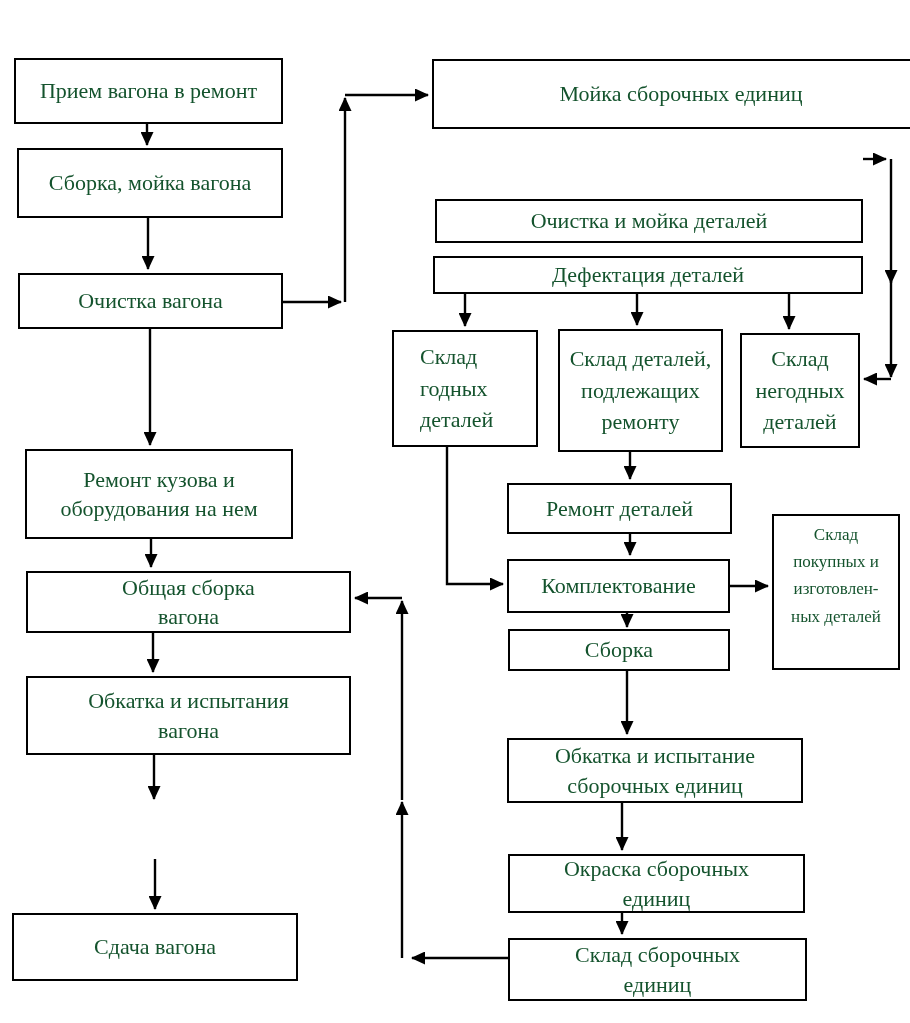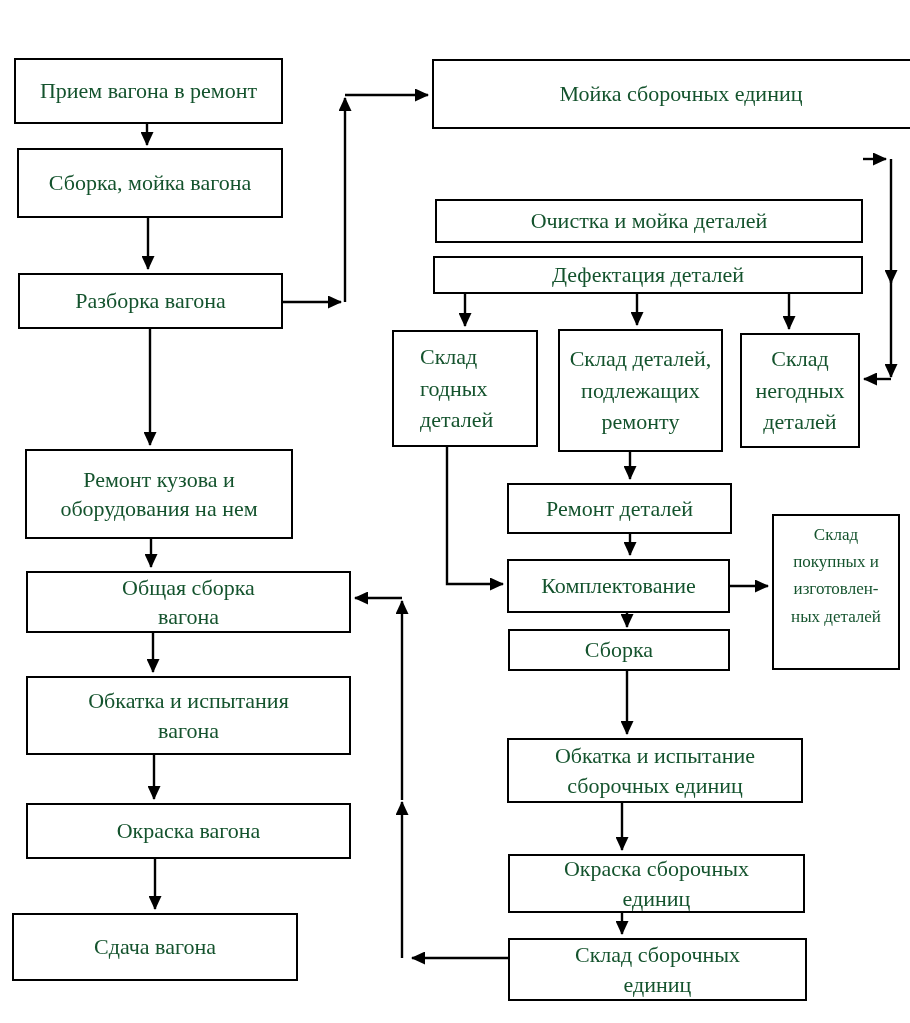--- a/index.html
+++ b/index.html
@@ -94,36 +94,33 @@
     <path d="M402,587 L355,587" marker-end="url(#ah)"></path>
   </svg>
 
   <div class="node" style="left:14px;top:47px;width:269px;height:66px">
     <span class="lbl">Прием вагона в ремонт</span>
   </div>
   <div class="node" style="left:17px;top:137px;width:266px;height:70px">
     <span class="lbl">Сборка, мойка вагона</span>
   </div>
   <div class="node" style="left:18px;top:262px;width:265px;height:56px">
-    <span class="lbl">Разборка вагона</span>
+    <span class="lbl">Очистка вагона</span>
   </div>
   <div class="node" style="left:25px;top:438px;width:268px;height:90px">
     <span class="lbl">Ремонт кузова и
 оборудования на нем</span>
   </div>
   <div class="node" style="left:26px;top:560px;width:325px;height:62px">
     <span class="lbl">Общая сборка
 вагона</span>
   </div>
   <div class="node" style="left:26px;top:665px;width:325px;height:79px">
     <span class="lbl">Обкатка и испытания
 вагона</span>
-  </div>
-  <div class="node" style="left:26px;top:792px;width:325px;height:56px">
-    <span class="lbl">Окраска вагона</span>
   </div>
   <div class="node" style="left:12px;top:902px;width:286px;height:68px">
     <span class="lbl">Сдача вагона</span>
   </div>
 
   <div class="node" style="left:432px;top:48px;width:498px;height:70px">
     <span class="lbl">Мойка сборочных единиц</span>
   </div>
   <div class="node" style="left:435px;top:188px;width:428px;height:44px">
     <span class="lbl">Очистка и мойка деталей</span>

